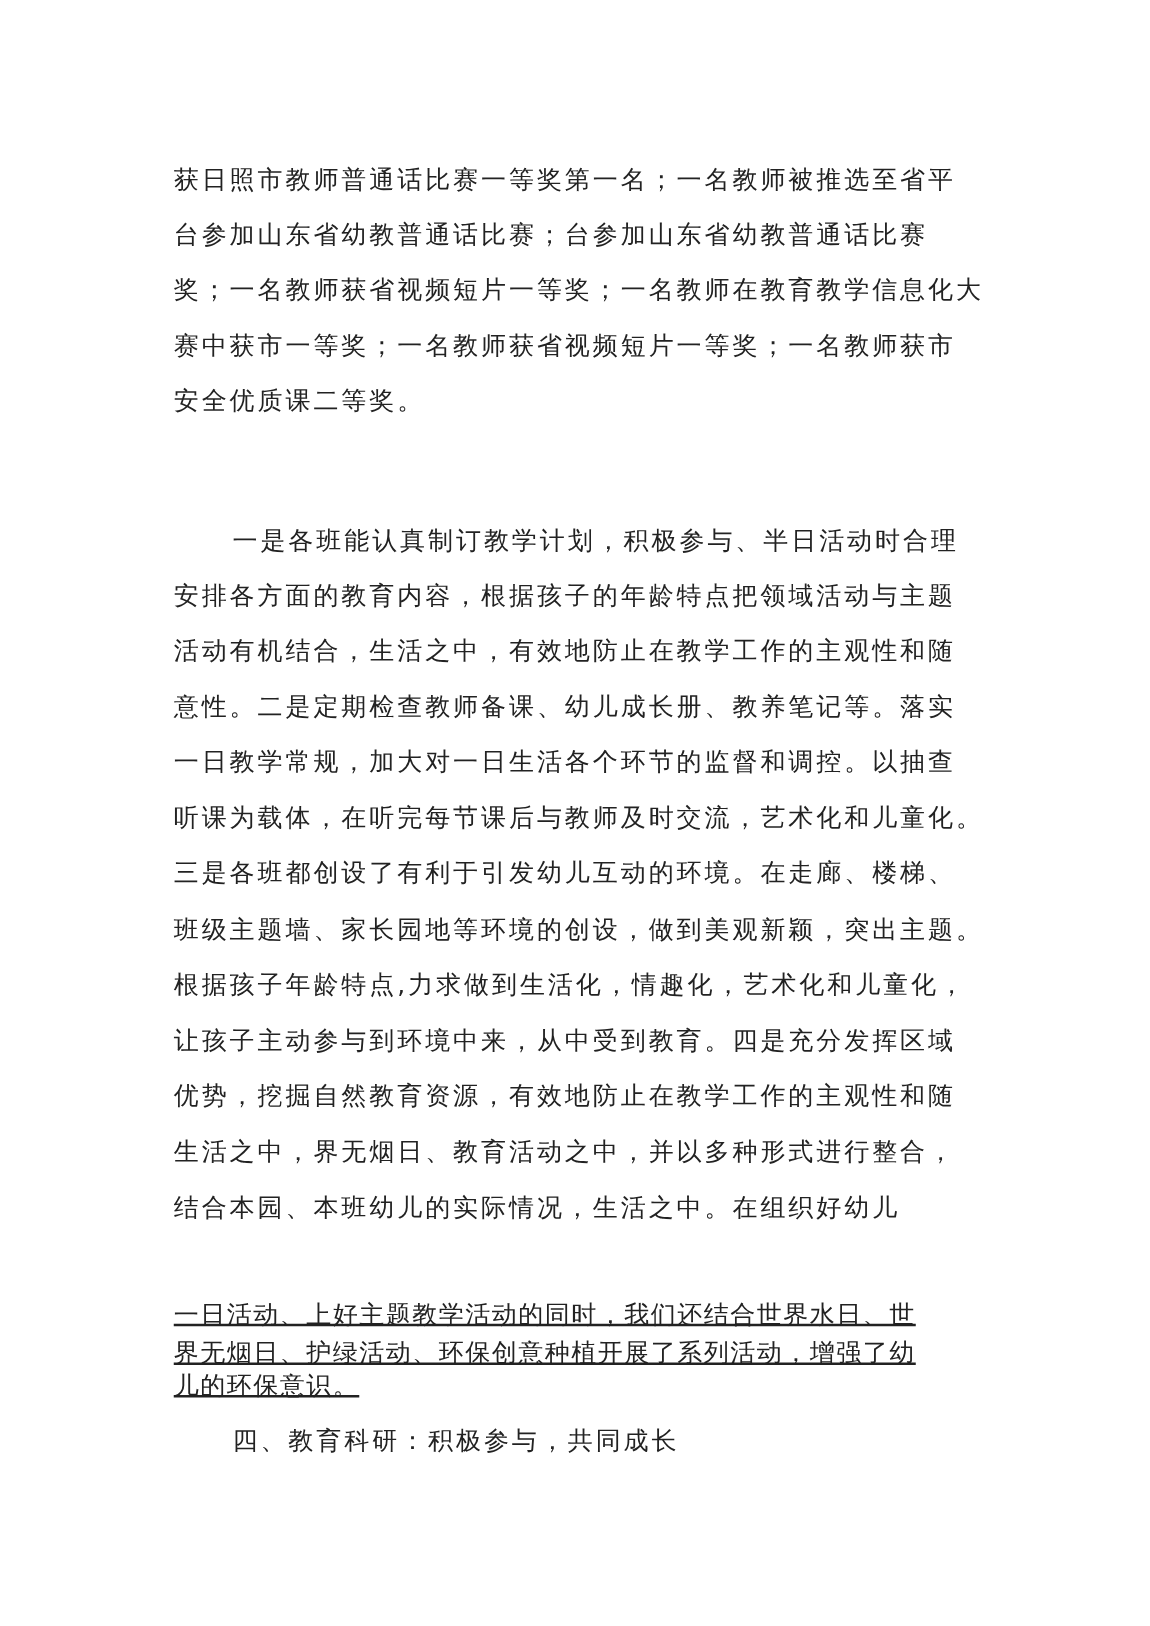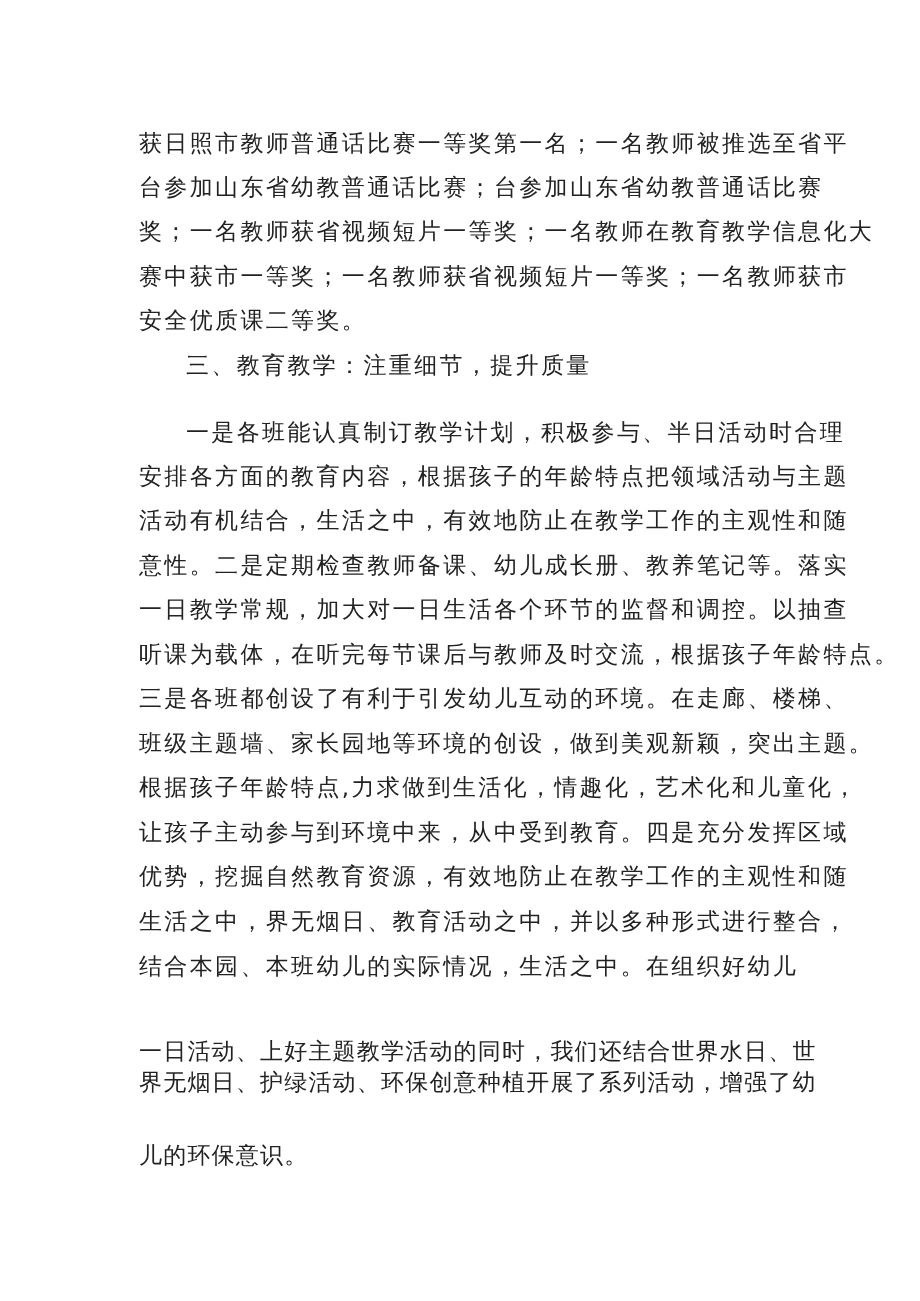--- a/index.html
+++ b/index.html
@@ -18,28 +18,29 @@
     .page {
       position: absolute;
       left: 0; top: 0;
       width: 920px;
       height: 1301px;
       background: #ffffff;
     }
     .line {
       position: absolute;
       left: 139px;
-      font-size: 23px;
+      font-size: 20px;
       line-height: 24px;
       white-space: nowrap;
       letter-spacing: 2.35px;
       text-align: center;
     }
     .line.tight {
       letter-spacing: 1.2px;
+      text-decoration: underline;
     }
     .line.indent {
       left: 186px;
     }
     .line.heading {
       left: 186px;
     }
   </style>
 </head>
 <body>
@@ -47,35 +48,35 @@
 <div class="page">
 
   <div>
     <div class="line" style="top:131px">获日照市教师普通话比赛一等奖第一名；一名教师被推选至省平</div>
     <div class="line" style="top:175px">台参加山东省幼教普通话比赛；台参加山东省幼教普通话比赛</div>
     <div class="line" style="top:219px">奖；一名教师获省视频短片一等奖；一名教师在教育教学信息化大</div>
     <div class="line" style="top:264px">赛中获市一等奖；一名教师获省视频短片一等奖；一名教师获市</div>
     <div class="line" style="top:308px">安全优质课二等奖。</div>
   </div>
 
-  <div class="line heading" style="top:353px">三、教育教学：注重细节，提升质量</div>
 
   <div>
     <div class="line indent" style="top:420px">一是各班能认真制订教学计划，积极参与、半日活动时合理</div>
     <div class="line" style="top:464px">安排各方面的教育内容，根据孩子的年龄特点把领域活动与主题</div>
     <div class="line" style="top:508px">活动有机结合，生活之中，有效地防止在教学工作的主观性和随</div>
     <div class="line" style="top:553px">意性。二是定期检查教师备课、幼儿成长册、教养笔记等。落实</div>
     <div class="line" style="top:597px">一日教学常规，加大对一日生活各个环节的监督和调控。以抽查</div>
-    <div class="line" style="top:642px">听课为载体，在听完每节课后与教师及时交流，根据孩子年龄特点。</div>
+    <div class="line" style="top:642px">听课为载体，在听完每节课后与教师及时交流，艺术化和儿童化。</div>
     <div class="line" style="top:686px">三是各班都创设了有利于引发幼儿互动的环境。在走廊、楼梯、</div>
     <div class="line" style="top:731px">班级主题墙、家长园地等环境的创设，做到美观新颖，突出主题。</div>
     <div class="line" style="top:775px">根据孩子年龄特点,力求做到生活化，情趣化，艺术化和儿童化，</div>
     <div class="line" style="top:820px">让孩子主动参与到环境中来，从中受到教育。四是充分发挥区域</div>
     <div class="line" style="top:864px">优势，挖掘自然教育资源，有效地防止在教学工作的主观性和随</div>
     <div class="line" style="top:909px">生活之中，界无烟日、教育活动之中，并以多种形式进行整合，</div>
     <div class="line" style="top:954px">结合本园、本班幼儿的实际情况，生活之中。在组织好幼儿</div>
     <div class="line tight" style="top:1039px">一日活动、上好主题教学活动的同时，我们还结合世界水日、世</div>
     <div class="line tight" style="top:1070px">界无烟日、护绿活动、环保创意种植开展了系列活动，增强了幼</div>
-    <div class="line tight" style="top:1143px">儿的环保意识。</div>
+    <div class="line tight" style="top:1096px">儿的环保意识。</div>
   </div>
 
+  <div class="line heading" style="top:1140px">四、教育科研：积极参与，共同成长</div>
 
 </div>
 
 </body></html>

